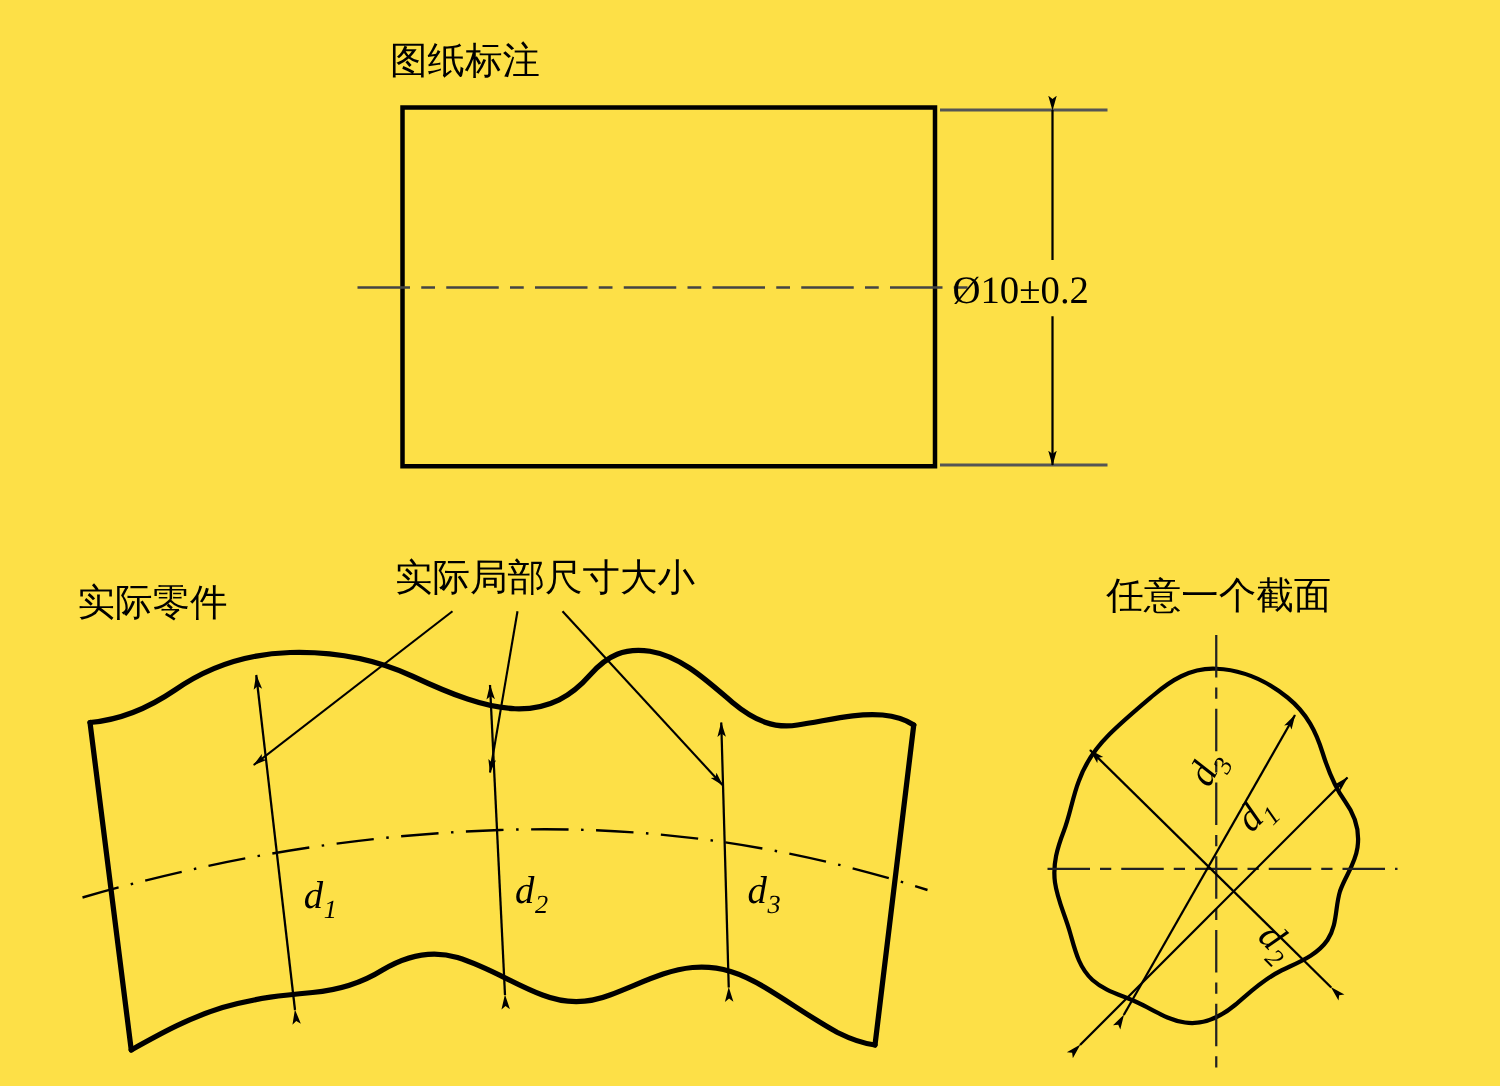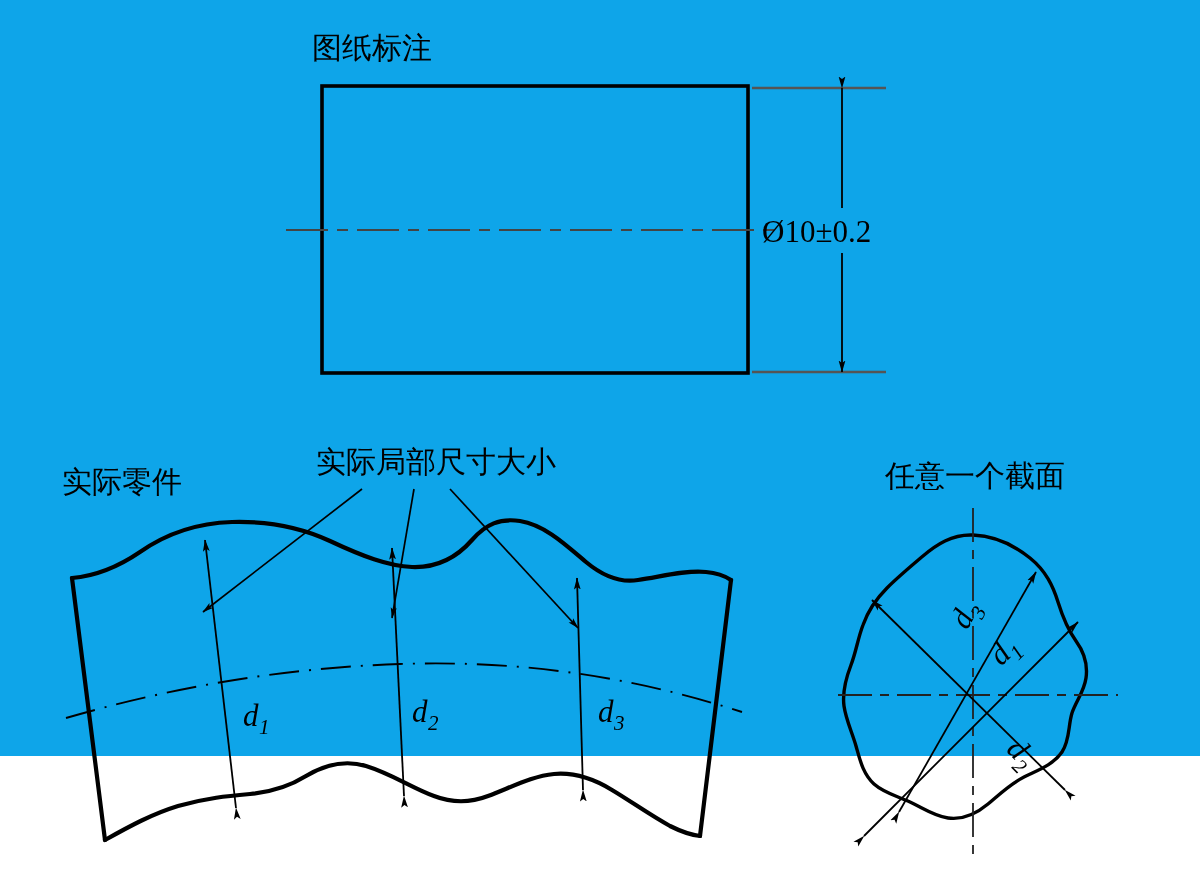--- a/index.html
+++ b/index.html
@@ -9,22 +9,22 @@
   }
   body {
     width: 1200px;
     height: 869px;
     font-family: "Liberation Serif", serif;
     overflow: hidden;
   }
   #figure-root {
     position: relative;
     width: 1200px;
-    height: 756px;
-    background: #0ea5e9;
+    height: 869px;
+    background: #fde047;
   }
   svg#drawing {
     display: block;
     width: 1200px;
     height: 869px;
   }
   .outline {
     fill: none;
     stroke: #000000;
     stroke-width: 4.2;

